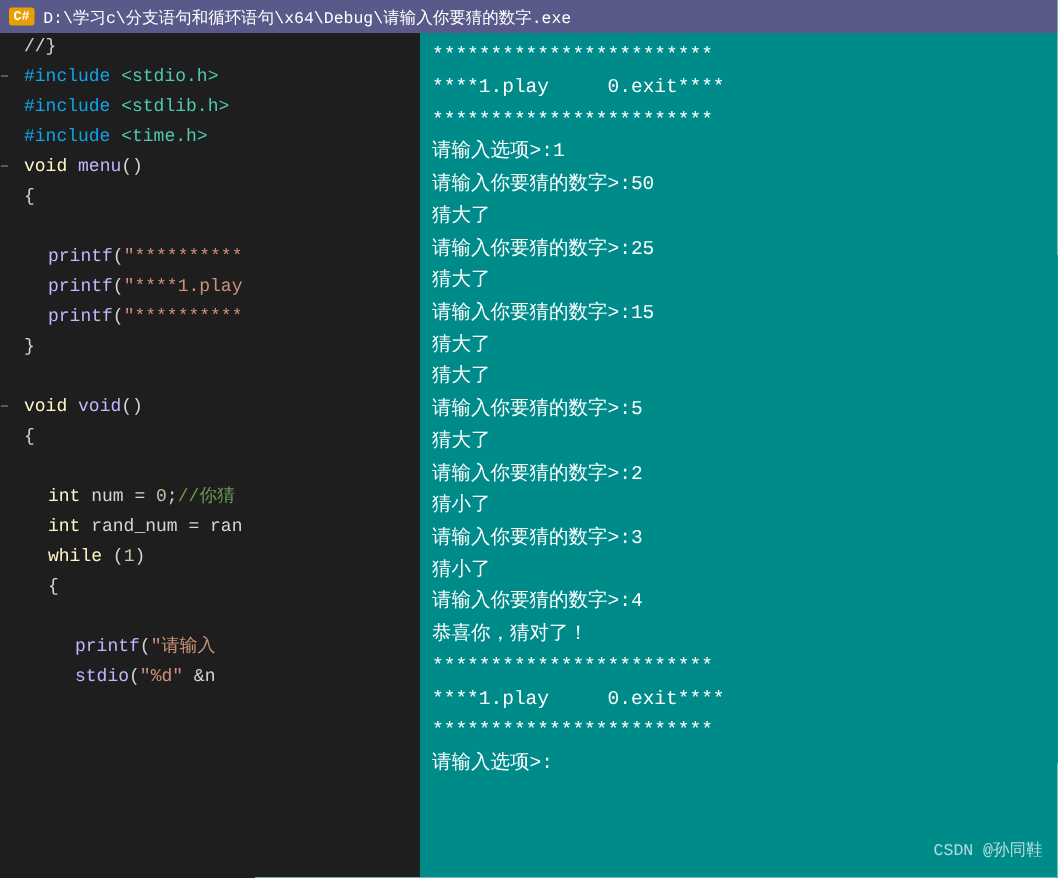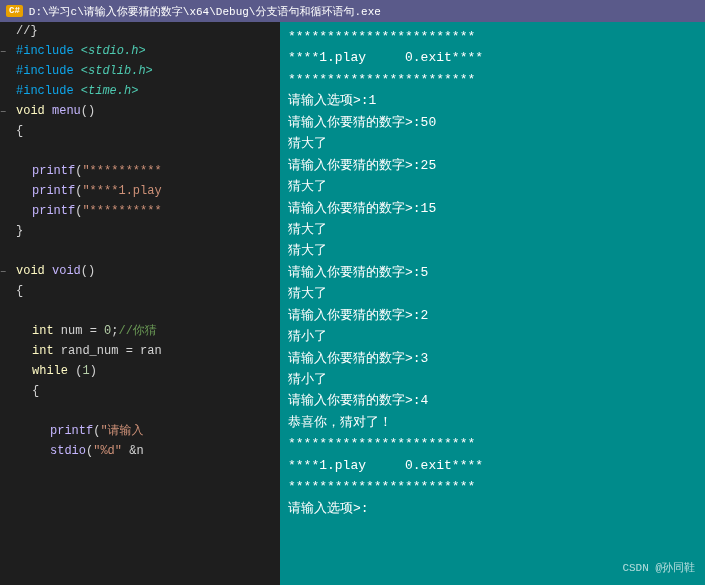--- a/index.html
+++ b/index.html
@@ -75,21 +75,21 @@
       font-size: 12px;
     }
 
     
     .kw { color: #fef9c3; } 
     .fn { color: #c4b5fd; } 
     .str { color: #ce9178; } 
     .cmt { color: #6a9955; } 
     .punc { color: #d4d4d4; }
     .inc { color: #0ea5e9; font-family: Liberation Mono, monospace; } 
-    .hdr { color: #4ec9b0; font-style: italic; } 
+    .hdr { color: #4ec9b0; } 
     .num { color: #b5cea8; }
 
     
     #console-panel {
       flex: 1;
       background: #008b8b;
       color: #ffffff;
       font-size: 13px;
       line-height: 1.65;
       padding: 4px 8px;
@@ -110,21 +110,21 @@
       color: rgba(255,255,255,0.7);
       font-size: 11px;
       text-align: right;
     }
   </style>
 </head>
 <body>
 
 <div id="title-bar">
   <span class="cs-icon">C#</span>
-  <span>D:\学习c\请输入你要猜的数字\x64\Debug\分支语句和循环语句.exe</span>
+  <span>D:\学习c\分支语句和循环语句\x64\Debug\请输入你要猜的数字.exe</span>
 </div>
 
 <div id="main-content">
 
   <div id="code-panel">
 
     <div class="code-line">
       <span class="line-content"><span class="punc">//}</span></span>
     </div>
 

